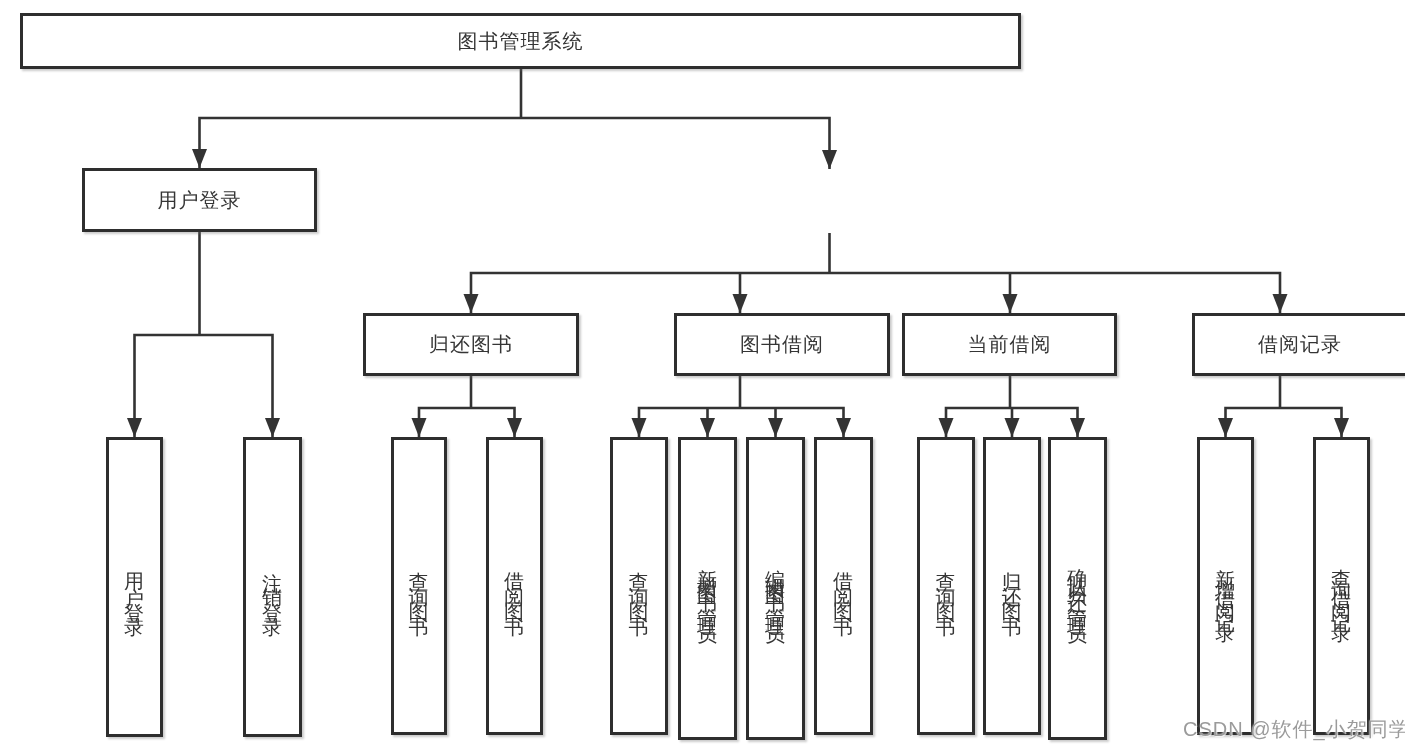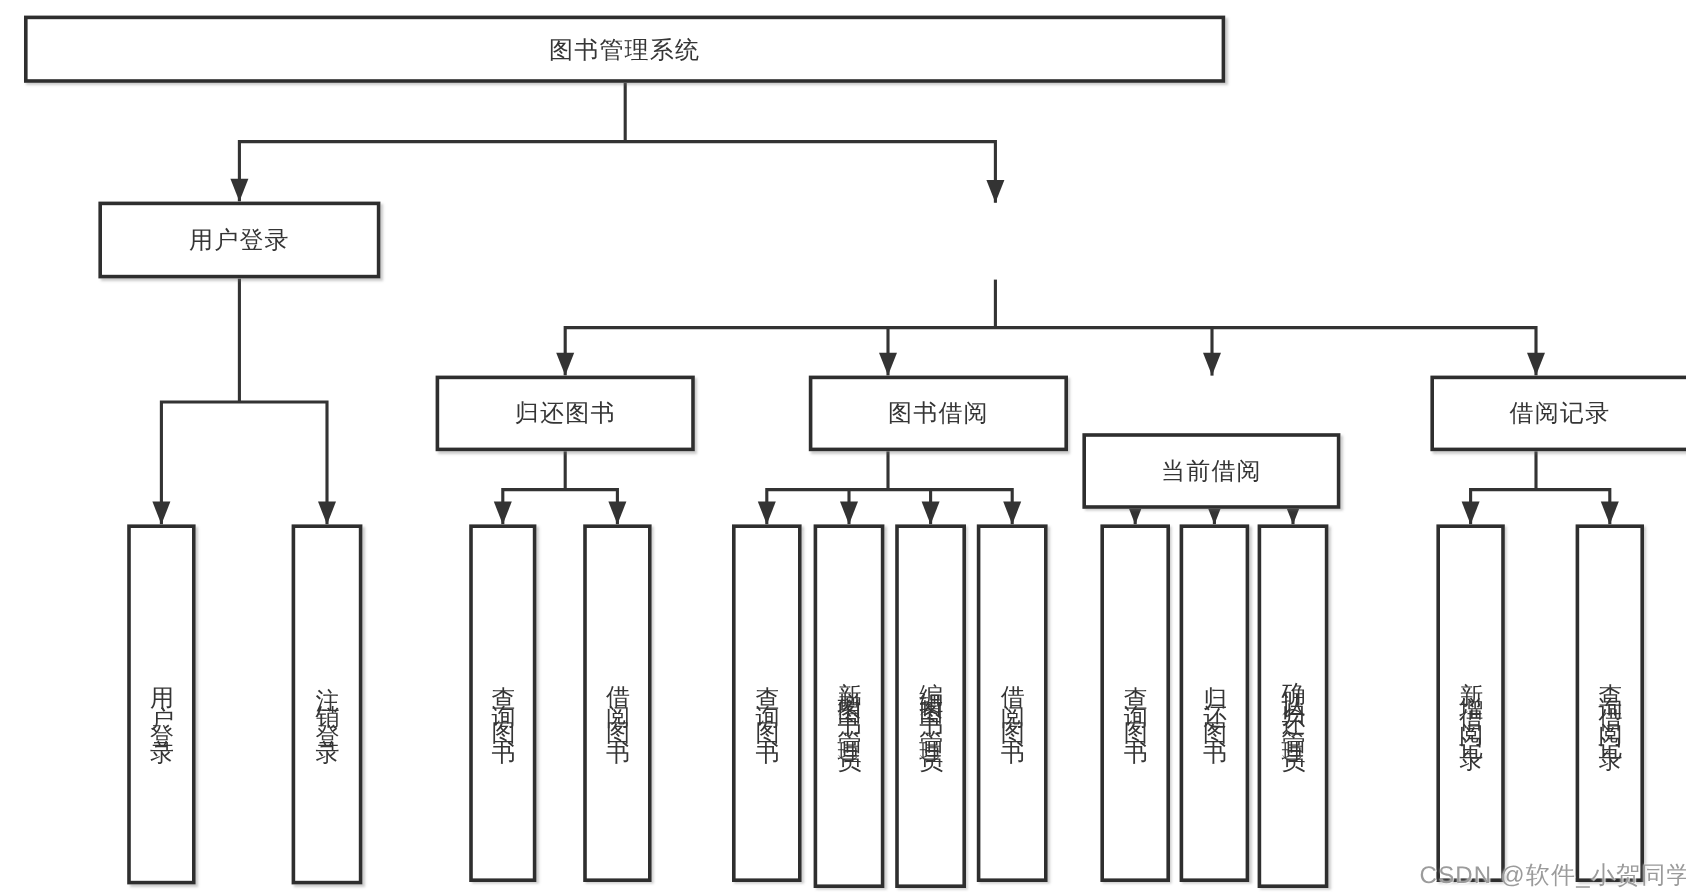--- a/index.html
+++ b/index.html
@@ -121,21 +121,21 @@
     <polygon points="1218,418 1233,418 1225.5,437"></polygon>
     <polygon points="1334,418 1349,418 1341.5,437"></polygon>
   </svg>
 
   <div class="node h" style="left:20px; top:13px; width:1001px; height:56px;">图书管理系统</div>
 
   <div class="node h" style="left:82px; top:168px; width:235px; height:64px;">用户登录</div>
 
   <div class="node h" style="left:363px; top:313px; width:216px; height:63px;">归还图书</div>
   <div class="node h" style="left:632px; top:313px; width:216px; height:63px;margin-left:42px;">图书借阅</div>
-  <div class="node h" style="left:902px; top:313px; width:215px; height:63px;margin-top:48px;">当前借阅</div>
+  <div class="node h" style="left:902px; top:313px; width:215px; height:63px;">当前借阅</div>
   <div class="node h" style="left:1172px; top:313px; width:216px; height:63px;margin-left:20px;">借阅记录</div>
 
   <div class="node v sp4" style="left:106px; top:437px; width:57px; height:300px;">用户登录</div>
   <div class="node v sp4" style="left:243px; top:437px; width:59px; height:300px;">注销登录</div>
 
   <div class="node v sp4" style="left:391px; top:437px; width:56px; height:298px;">查询图书</div>
   <div class="node v sp4" style="left:486px; top:437px; width:57px; height:298px;">借阅图书</div>
 
   <div class="node v sp4" style="left:610px; top:437px; width:58px; height:298px;">查询图书</div>
   <div class="node v sp9" style="left:678px; top:437px; width:59px; height:303px;">新增图书（管理员）</div>

